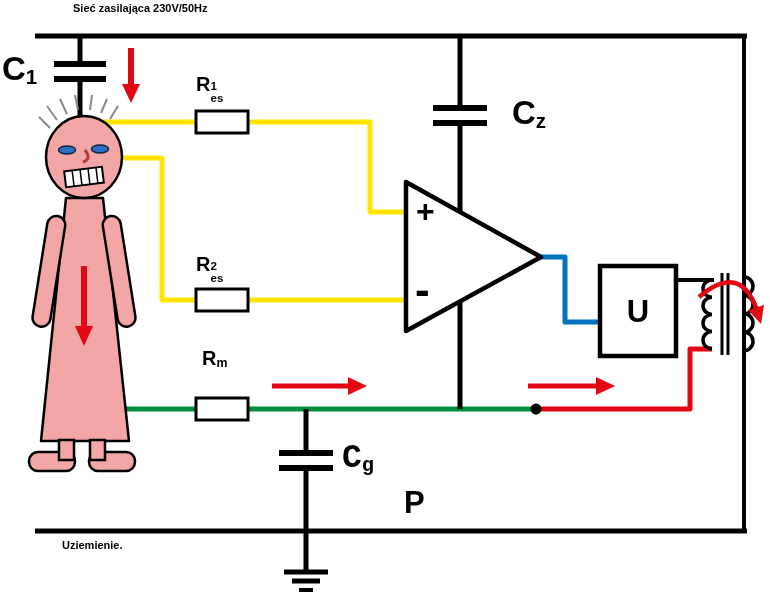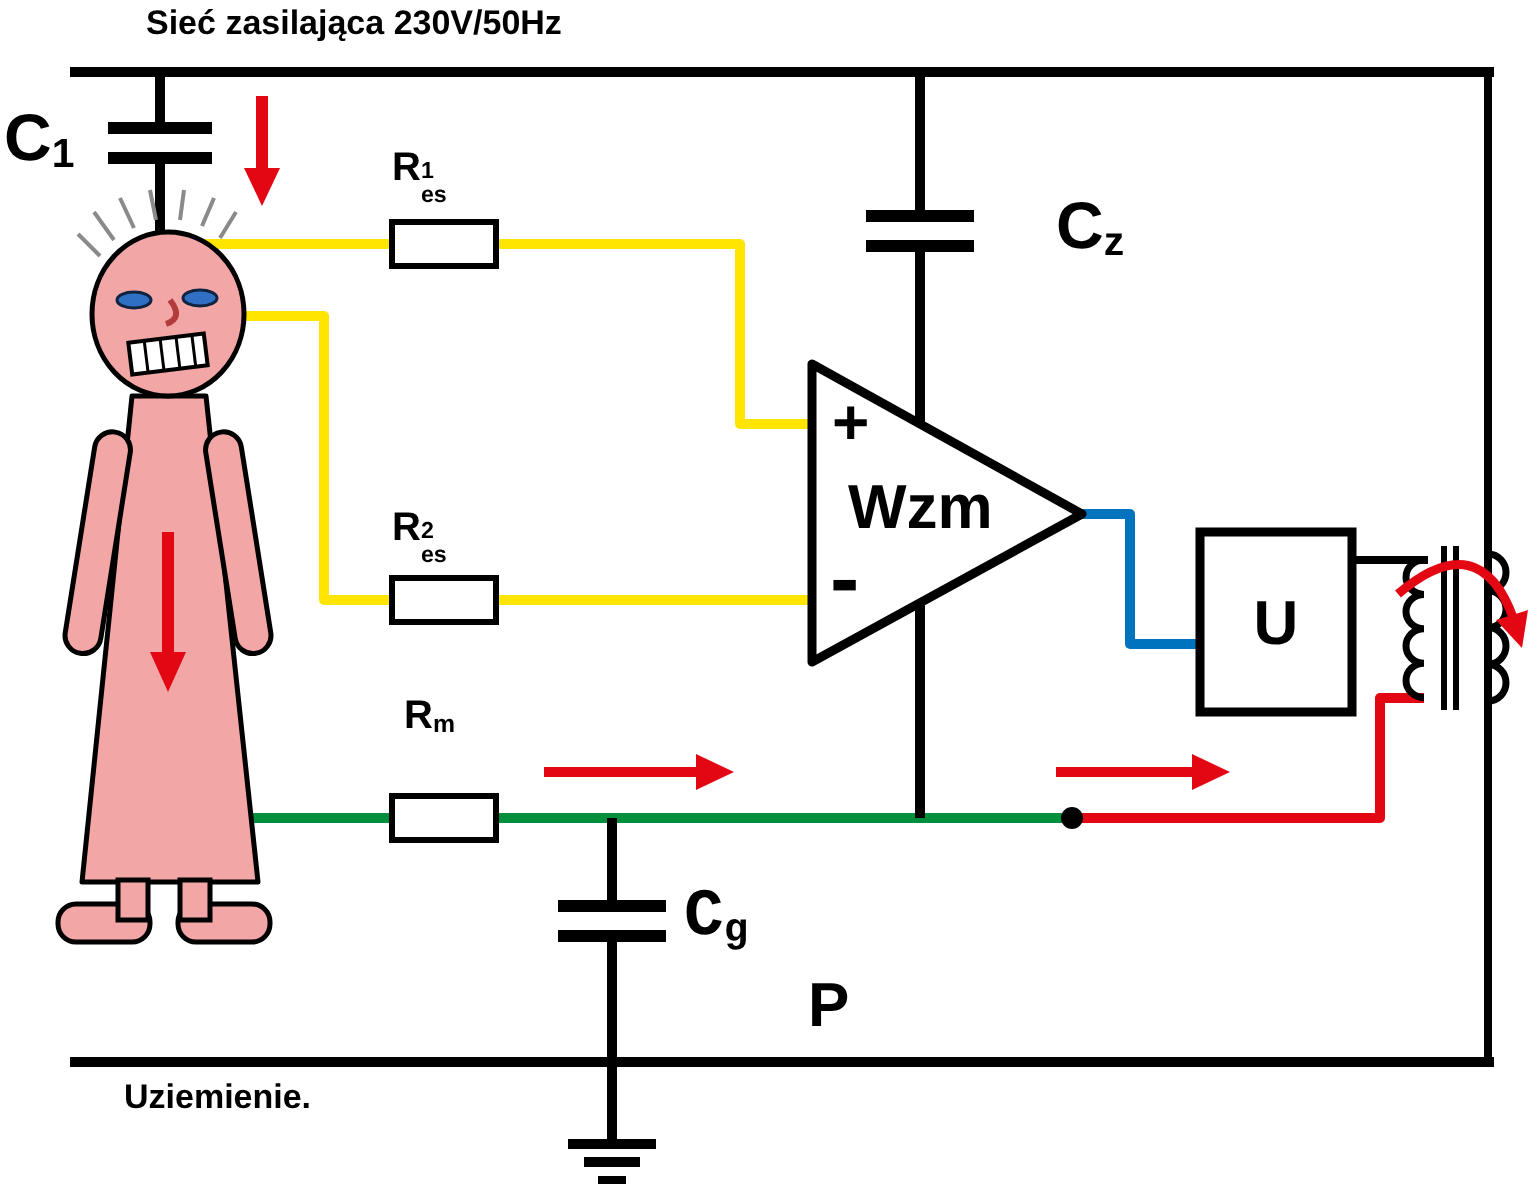--- a/index.html
+++ b/index.html
@@ -8,21 +8,21 @@
     width:770px; height:600px;
     font-family:"Liberation Sans","DejaVu Sans",sans-serif;
     overflow:hidden;
   }
   .stage { position:relative; width:770px; height:600px; background:#fff; }
   .stage svg { position:absolute; left:0; top:0; z-index:1; }
   .lbl {
     position:absolute; color:#000; font-weight:bold; line-height:1;
     white-space:nowrap; z-index:2;
   }
-  .small-lbl { font-size:17px; font-weight:bold; }
+  .small-lbl { font-size:11px; font-weight:bold; }
   .big  { font-size:33px;text-align:center; }
   .mid  { font-size:31px; }
   .r-lbl { font-size:20px; }
   .lbl sub { font-size:62%; vertical-align:-18%; }
   .stack {
     display:inline-flex; flex-direction:column; align-items:flex-start;
     font-size:58%; line-height:1.05; vertical-align:-14%;
     transform:translateY(-3px);
   }
   .u-center { width:76px; text-align:center; }
@@ -139,24 +139,23 @@
 <div class="lbl r-lbl" style="left:196px; top:74px;"><span>R</span><span class="stack">
         <span>1</span>
         <span>es</span>
       </span></div>
 
 <div class="lbl r-lbl" style="left:196px; top:254px;"><span>R</span><span class="stack">
         <span>2</span>
         <span>es</span>
       </span></div>
 
-<div class="lbl big" style="left:528px; top:96px;"><span>C</span><sub>z</sub></div>
+<div class="lbl big" style="left:512px; top:96px;"><span>C</span><sub>z</sub></div>
 
 <div class="lbl plus-lbl" style="left:416px; top:195px;">+</div>
-<div class="lbl mid" style="left:424px; top:238px;">Wzm</div>
 <div class="lbl minus-lbl" style="left:415px; top:268px;">-</div>
 
 <div class="lbl mid u-center" style="left:600px; top:296px;"><span>U</span></div>
 
 <div class="lbl r-lbl" style="left:202px; top:348px;"><span>R</span><sub>m</sub></div>
 
 <div class="lbl big" style="left:342px; top:442px;font-family:Liberation Mono, monospace;"><span>C</span><sub>g</sub></div>
 
 <div class="lbl mid" style="left:404px; top:487px;">P</div>
 

